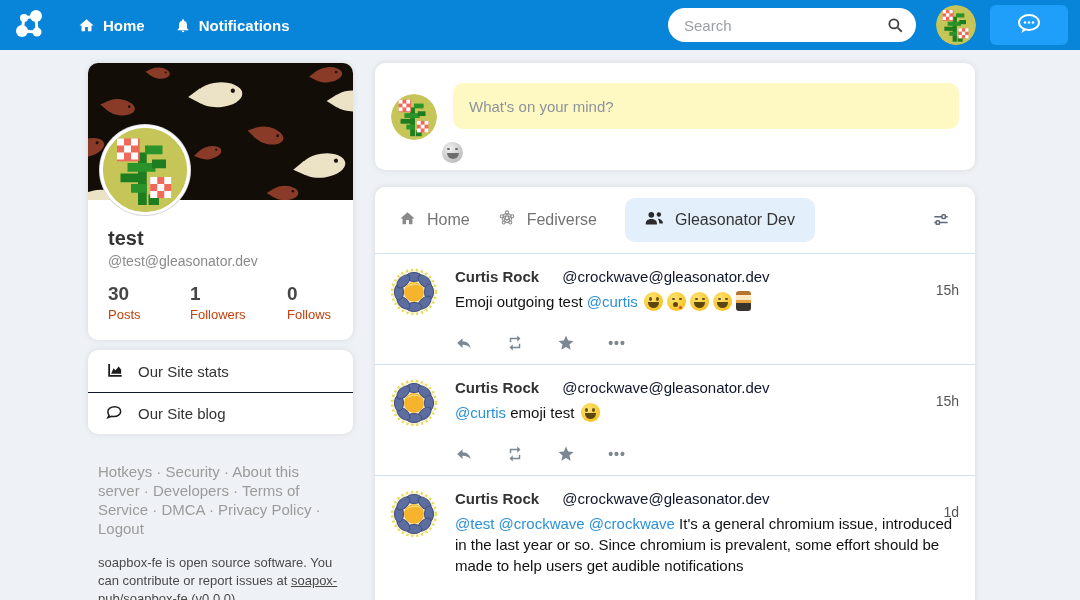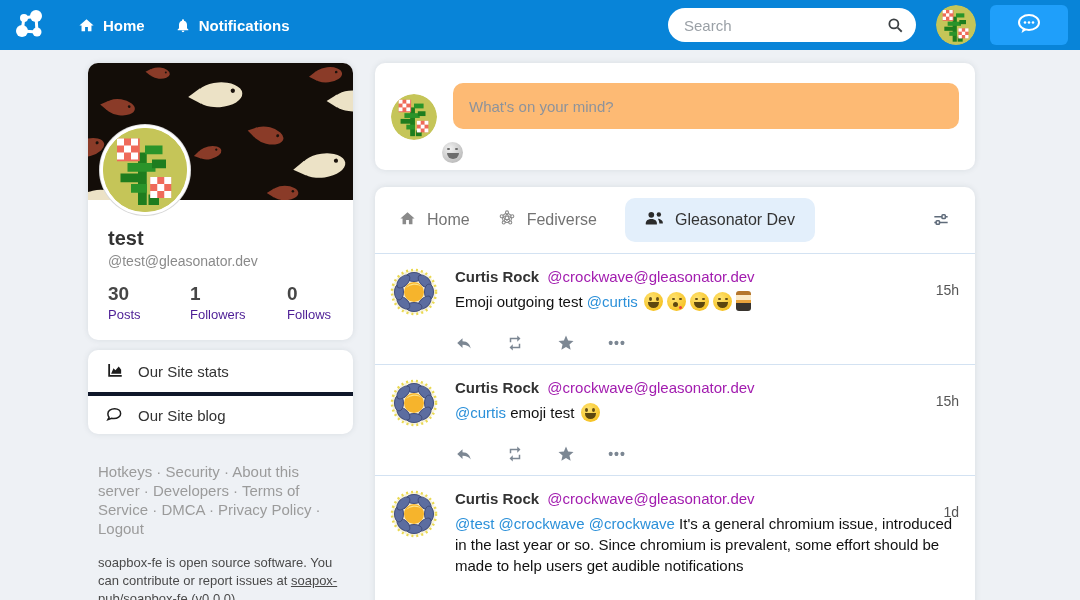--- a/index.html
+++ b/index.html
@@ -43,57 +43,57 @@
     position:absolute; top:62px; left:12px; width:90px; height:90px; border-radius:50%;
     border:3px solid #fff; overflow:hidden; background:#c5c558; box-shadow:0 0 0 1px #d8d8d8; cursor:pointer;
   }
   .profile-info { padding:27px 20px 0 20px; }
   .display-name { font-size:20px; font-weight:bold; color:#333; }
   .acct { font-size:14px; color:#8a8a8a; margin-top:3px; }
   .stats { display:flex; padding:14px 20px 18px 20px; }
   .stat { cursor:pointer; }
   .stat:nth-child(1){ width:82px; } .stat:nth-child(2){ width:97px; } .stat:nth-child(3){ flex:1; }
   .stat-value { font-size:19px; font-weight:bold; color:#464646; }
-  .stat-label { font-size:13px; color:#4c1d95; margin-top:2px; }
+  .stat-label { font-size:13px; color:#c2410c; margin-top:2px; }
   .site-links { margin-top:10px; overflow:hidden; }
   .site-link { display:flex; align-items:center; gap:14px; height:42px; padding:0 18px;
     font-size:15px; color:#333; cursor:pointer; }
-  .site-link + .site-link { border-top:4px solid #0f172a; }
+  .site-link + .site-link { border-top:1px solid #0f172a; }
   .site-link svg { color:#1d1d1d; flex:none; }
   .footer-links { margin:28px 0 12px 10px; width:232px; font-size:15px; line-height:19px; color:#9b9b9b; }
   .footer-links a { color:#9b9b9b; text-decoration:none; cursor:pointer; }
   .about-text { margin:16px 0 0 10px; width:248px; font-size:13px; line-height:18px; color:#4a4a4a; }
   .about-text a { color:#4a4a4a; text-decoration:underline; cursor:pointer; }
   
   .main-col { width:600px; margin-left:22px; flex:none; }
   .composer { display:flex; align-items:center; gap:16px; padding:20px 16px; }
   .composer-avatar { width:46px; height:46px; border-radius:50%; overflow:hidden; flex:none; cursor:pointer; }
   .composer-field { position:relative; flex:1; }
   .composer-field input {
-    width:100%; height:46px; background:#fdba74; border:none; border-radius:10px;
+    width:100%; height:46px; background:#fef9c3; border:none; border-radius:10px;
     padding:0 44px 0 16px; font-size:15px; color:#333; outline:none; font-family:"Liberation Sans",sans-serif;
   }
   .composer-field input::placeholder { color:#8d939c; }
   .composer-emoji { position:absolute; right:13px; top:13px; cursor:pointer; }
   
   .feed { margin-top:17px; border-radius:10px 10px 0 0; height:560px; overflow:hidden; }
   .tabs { display:flex; align-items:center; height:66px; padding:0 24px; gap:28px; }
   .tab { display:flex; align-items:center; gap:11px; font-size:16px; color:#737373; cursor:pointer;
     padding:12px 0; border-radius:10px; }
   .tab svg { color:#8a8a8a; }
   .tab.active { background:#e3effb; padding:12px 20px; color:#333; }
   .tab.active svg { color:#2b2b2b; }
   .tabs-filter { margin-left:auto; color:#5f6b7a; cursor:pointer; display:flex; }
   .feed-divider { border:none; border-top:1px solid #d3e2f2; }
   .post { position:relative; padding:14px 16px 12px 16px; }
   .post-avatar { position:absolute; top:14px; left:15px; width:48px; height:48px; cursor:pointer; }
   .post-main { margin-left:64px; }
   .post-head { font-size:15px; padding-right:48px; }
   .post-author { font-weight:bold; color:#333; cursor:pointer; }
-  .post-handle { color:#a21caf; margin-left:4px; }
+  .post-handle { color:#0f172a; margin-left:19px; }
   .post-time { position:absolute; top:28px; right:16px; font-size:14px; color:#555; }
   .post-content { margin-top:6px; font-size:15px; line-height:21px; color:#111; }
   .mention { color:#2b90d9; text-decoration:none; cursor:pointer; }
   .post-actions { display:flex; gap:33px; margin-top:22px; color:#7c8793; }
   .post-actions .act { cursor:pointer; display:flex; width:18px; height:18px; align-items:center; justify-content:center; }
   .dots { font-size:14px; font-weight:bold; letter-spacing:1px; color:#7c8793; line-height:18px; }
   
   .emoji { display:inline-block; width:19px; height:19px; border-radius:50%;
     background:radial-gradient(circle at 38% 32%, #ffe372, #f6c223 75%);
     vertical-align:-4px; margin:0 2px; position:relative; }

